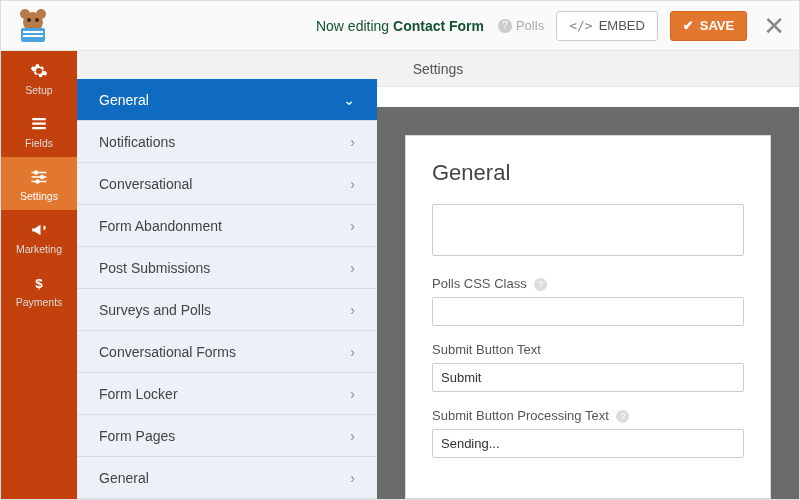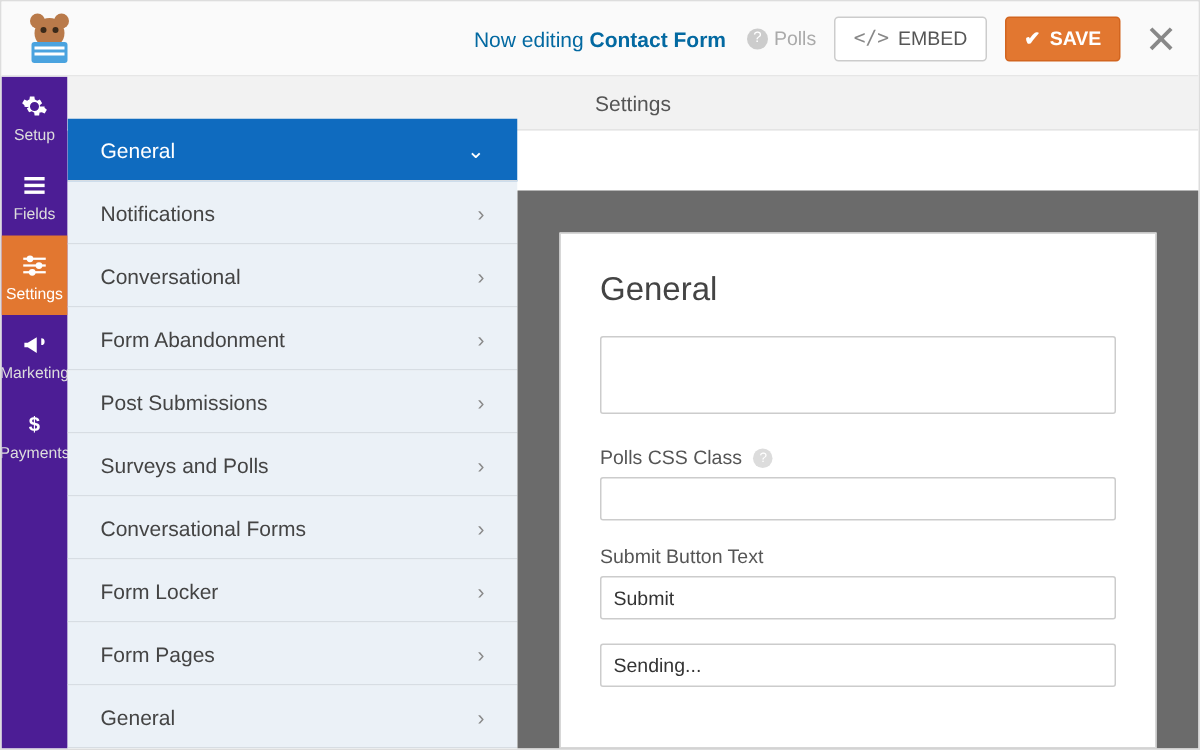--- a/index.html
+++ b/index.html
@@ -2,32 +2,32 @@
 <html><head>
 <meta charset="utf-8">
 <style>
   * { box-sizing: border-box; margin: 0; padding: 0; }
   html, body { width: 800px; height: 500px; font-family: "Segoe UI", Arial, sans-serif; overflow: hidden; }
   body { display: flex; flex-direction: column; border: 1px solid #ddd; }
 
   
   .header { height: 50px; background: #fafafa; border-bottom: 1px solid #e6e6e6; display: flex; align-items: center; padding: 0 10px; position: relative; }
   .logo { width: 44px; height: 44px; display:flex; align-items:center; justify-content:center;}
-  .header-center { position:absolute; left:0; right:0; text-align:center; pointer-events:none; font-size:14px; color:#0369a1; }
+  .header-center { position:absolute; left:0; right:0; text-align:center; pointer-events:none; font-size:14px; color:#14532d; }
   .header-center strong { font-weight:700; }
   .header-right { margin-left:auto; display:flex; align-items:center; gap:12px; z-index:2;}
   .help { color:#aaa; font-size:13px; display:flex; align-items:center; gap:4px; cursor:pointer;}
   .btn { height:30px; padding:0 12px; font-size:13px; border-radius:3px; display:inline-flex; align-items:center; gap:6px; cursor:pointer; border:1px solid transparent;}
   .btn-embed { background:#fff; border:1px solid #ccc; color:#555;}
   .btn-save { background:#e27730; color:#fff; font-weight:600; border:1px solid #d2651f;}
   .close { color:#888; font-size:26px; cursor:pointer; padding:0 4px; line-height:1; font-weight:300;}
 
   
   .body { flex:1; display:flex; min-height:0;}
-  .nav { width:44px; background:#4c1d95; display:flex; flex-direction:column;}
+  .nav { width:76px; background:#c2410c; display:flex; flex-direction:column;}
   .nav-item { color:#ddd; font-size:10.5px; text-align:center; padding:10px 0 8px; cursor:pointer; display:flex; flex-direction:column; align-items:center; gap:3px;}
   .nav-item.active { background:#e27730; color:#fff;}
   .nav-icon { width:20px; height:20px; display:flex; align-items:center; justify-content:center;}
 
   
   .main { flex:1; display:flex; flex-direction:column; min-width:0;}
   .page-title { height:36px; background:#f2f2f2; border-bottom:1px solid #e4e4e4; display:flex; align-items:center; justify-content:center; color:#555; font-size:14px;}
   .columns { flex:1; display:flex; min-height:0;align-items:flex-end;}
   .menu { width:300px; display:flex; flex-direction:column; overflow-y:auto;}
   .menu-item { height:42px; display:flex; align-items:center; justify-content:space-between; padding:0 22px; background:#ebf1f7; border-bottom:1px solid #d7dde3; color:#444; font-size:14px; cursor:pointer;}
@@ -198,19 +198,23 @@
             </label>
             <input type="text" value="" style="">
           </div>
 
           <div class="field">
             <label>Submit Button Text</label>
             <input type="text" value="Submit" style="">
           </div>
 
           <div class="field">
+            <label>
+              <span>Submit Button Processing Text</span>
+              <span class="help-dot">?</span>
+            </label>
             <input type="text" value="Sending..." style="">
           </div>
         </div>
       </div>
     </div>
   </div>
 </div>
 
 </body></html>

